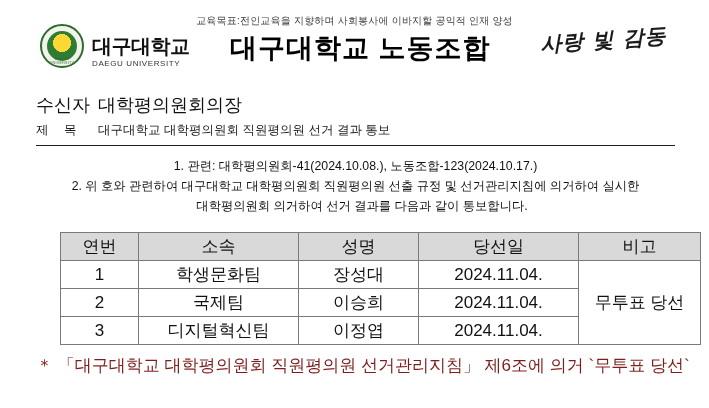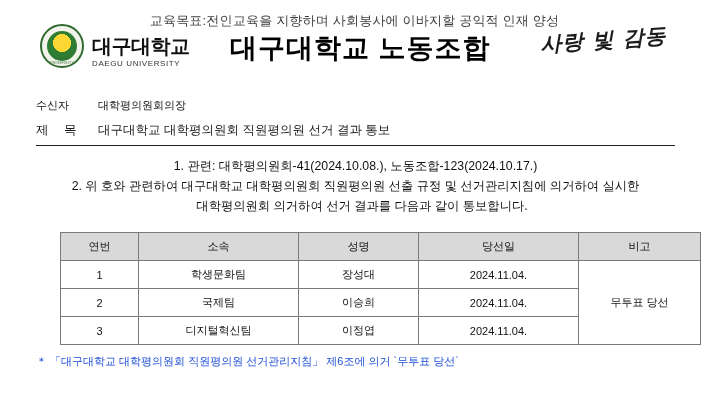--- a/index.html
+++ b/index.html
@@ -24,21 +24,21 @@
   }
   .top-strip {
     position: absolute;
     top: 0;
     left: 0;
     width: 709px;
     height: 14px;
     overflow: hidden;
     text-align: center;
     color: #3d3d3d;
-    font-size: 13px;
+    font-size: 10px;
     line-height: 13px;
     letter-spacing: 0.2px;
     white-space: nowrap;
   }
   .header {
     position: relative;
     height: 62px;
     margin-top: 14px;
   }
   .logo-wrap {
@@ -117,21 +117,21 @@
     transform: rotate(-4deg);
     letter-spacing: 1px;
     font-weight: bold;
     font-style: italic;
   }
   .meta {
     margin-top: 16px;
     padding-left: 2px;
   }
   .meta-row {
-    font-size: 11px;
+    font-size: 18px;
     line-height: 27px;
     color: #111;
   }
   .meta-row .label {
     display: inline-block;
     min-width: 62px;
   }
   .subject-row {
     font-size: 12.5px;
     line-height: 22px;
@@ -159,34 +159,34 @@
     display: block;
   }
   table.result {
     border-collapse: collapse;
     margin: 16px 0 0 26px;
     width: 640px;
     table-layout: fixed;
   }
   table.result th, table.result td {
     border: 1px solid #7a7a7a;
-    font-size: 11px;
+    font-size: 17px;
     height: 27px;
     text-align: center;
     color: #111;
     padding: 0 2px;
   }
   table.result thead th {
     background: #d9d9d9;
     font-weight: normal;
   }
   .footnote {
     margin: 9px 0 16px 2px;
-    font-size: 11px;
-    color: #1d4ed8;
+    font-size: 17px;
+    color: #7f1d1d;
     white-space: nowrap;
   }
 </style>
 </head>
 <body>
 
 <div class="page">
 
   <div class="top-strip">교육목표:전인교육을 지향하며 사회봉사에 이바지할 공익적 인재 양성</div>
 

